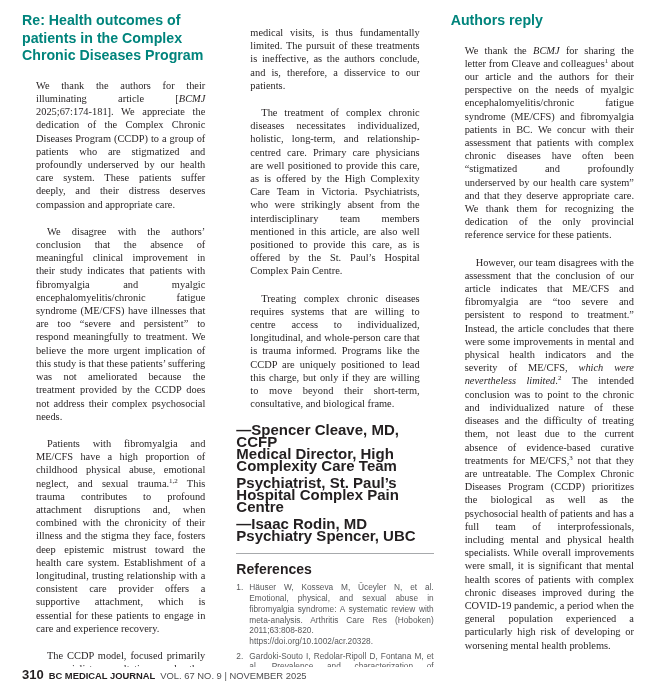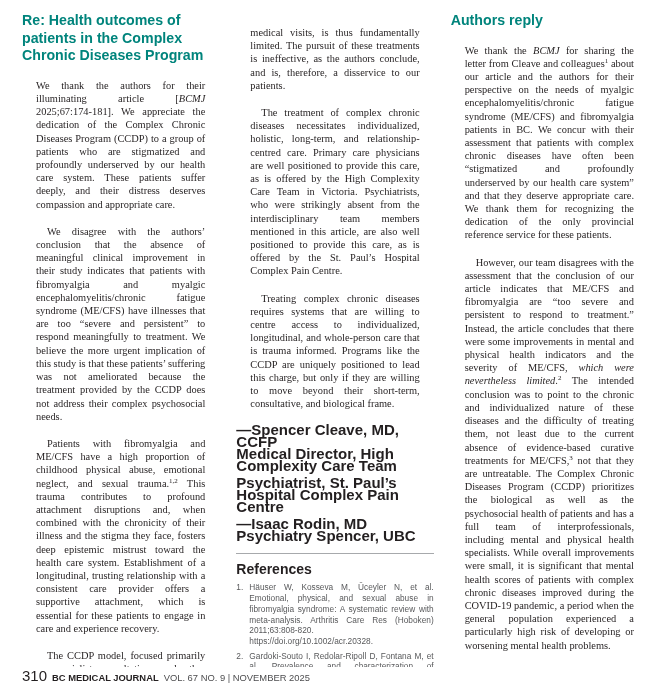--- a/index.html
+++ b/index.html
@@ -64,21 +64,21 @@
   .ref-num { flex: 0 0 13px; }
   .ref-text { flex: 1 1 auto; overflow-wrap: anywhere; }
 
   .footer {
     flex: 0 0 auto; height: 32px;
     display: flex; align-items: baseline; gap: 5px;
     font-family: "Liberation Sans", sans-serif;
     font-size: 9.4px;
     padding-bottom: 8px;
   }
-  .pg-num { font-weight: normal; font-size: 15px; color: #231F20; }
+  .pg-num { font-weight: bold; font-size: 13px; color: #231F20; }
   .journal { font-weight: bold; color: #231F20; }
   .issue { color: #4d4d4f; }
 </style>
 </head>
 <body>
 
 <div class="page">
   <div class="columns">
 
     <section class="col">

